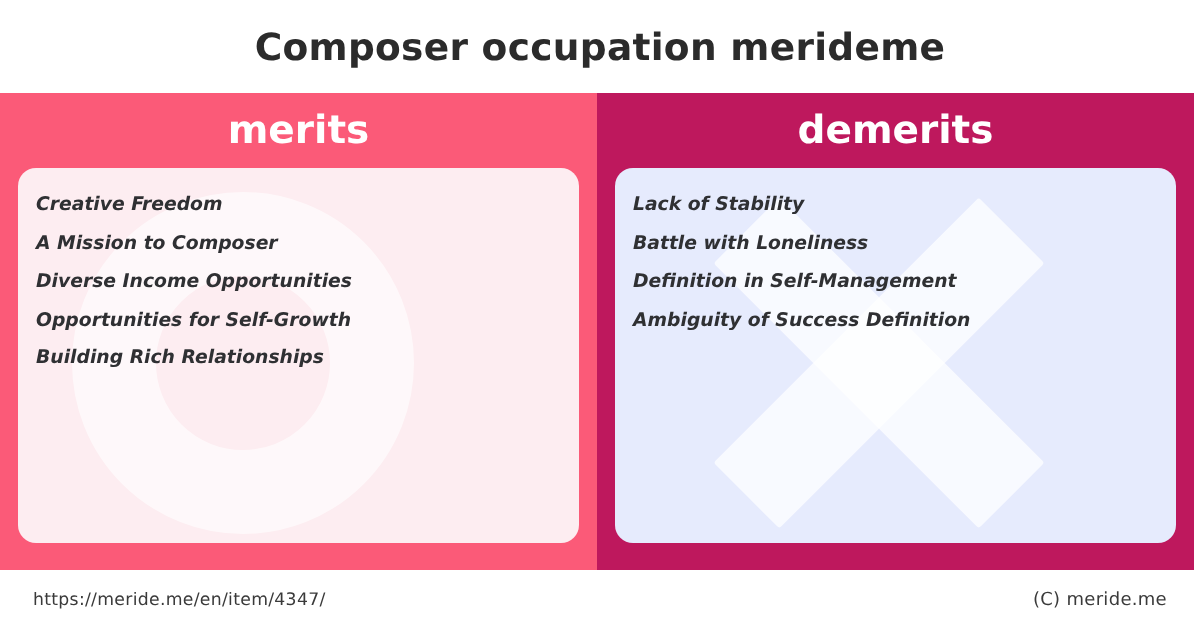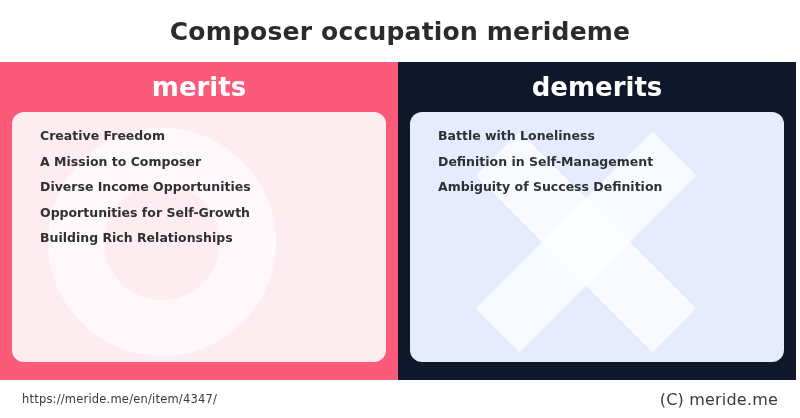--- a/index.html
+++ b/index.html
@@ -57,21 +57,21 @@
   }
 
   .panel {
     position: relative;
     width: 398px;
     height: 318px;
     overflow: hidden;
     box-sizing: border-box;
   }
   .panel.merits  { background: #fb5a78; margin-right: 0; }
-  .panel.demerits{ background: #0f172a; }
+  .panel.demerits{ background: #be185d; }
 
   .panel-heading {
     position: relative;
     z-index: 3;
     height: 50px;
     display: flex;
     align-items: center;
     justify-content: center;
     color: #ffffff;
     font-size: 26px;
@@ -128,22 +128,23 @@
     border-radius: 2px;
   }
   .wm-cross span.a { transform: rotate(45deg); }
   .wm-cross span.b { transform: rotate(-45deg); }
 
   
   .list {
     position: relative;
     z-index: 2;
     margin: 0;
-    padding: 18px 14px 0 28px;
+    padding: 18px 14px 0 12px;
     list-style: none;
+    font-style: italic;
   }
   .list li {
     font-size: 12.5px;
     font-weight: bold;
     color: #2f3033;
     line-height: 1;
     padding: 0 0 13px 0;
     white-space: nowrap;
   }
 
@@ -160,21 +161,21 @@
     justify-content: space-between;
     box-sizing: border-box;
     padding: 16px 22px;
   }
   .footer-url {
     font-size: 11.5px;
     color: #3a3a3a;
     letter-spacing: 0.2px;
   }
   .footer-copy {
-    font-size: 16px;
+    font-size: 12px;
     color: #3a3a3a;
     letter-spacing: 0.2px;
   }
 </style>
 </head>
 <body>
 
 <div class="page">
 
   <div class="title-bar">
@@ -200,20 +201,21 @@
 
     <div class="panel demerits">
       <div class="panel-heading">demerits</div>
 
       <div class="card demerits-card">
         <div class="wm wm-cross">
           <span class="a"></span>
           <span class="b"></span>
         </div>
         <ul class="list">
+          <li>Lack of Stability</li>
           <li>Battle with Loneliness</li>
           <li>Definition in Self-Management</li>
           <li>Ambiguity of Success Definition</li>
         </ul>
       </div>
     </div>
 
   </div>
 
   <div class="footer">

